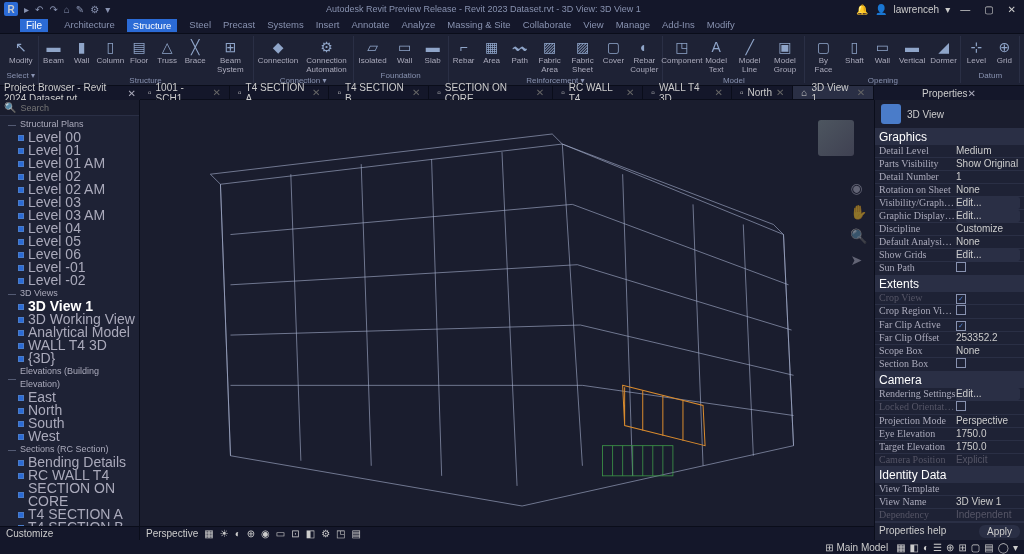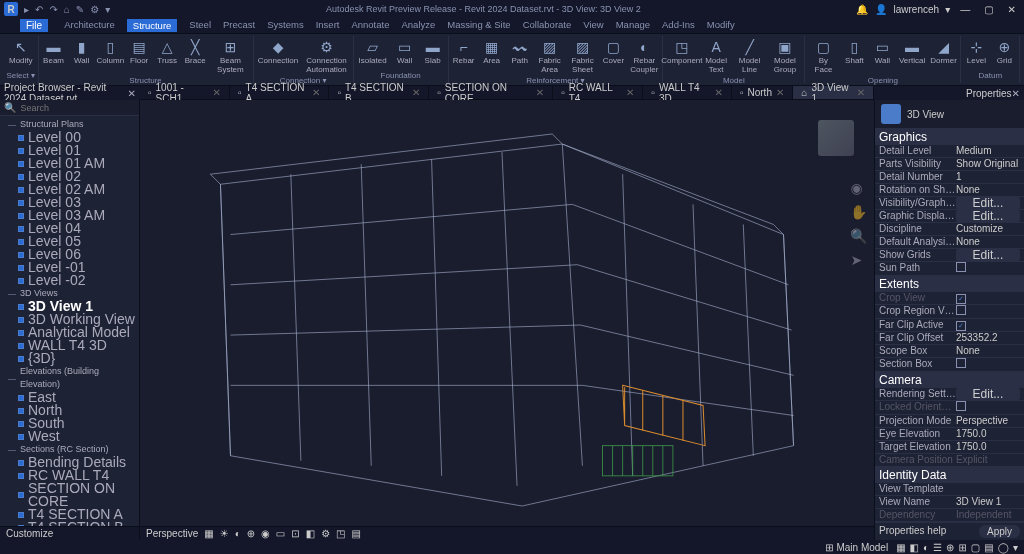--- a/index.html
+++ b/index.html
@@ -21,21 +21,21 @@
 .ribbon-group .group-label { font-size:8px; color:#8892b0; height:12px; }
 .ribbon-tool { display:flex; flex-direction:column; align-items:center; justify-content:flex-start; padding:2px 3px; cursor:pointer; min-width:26px; }
 .ribbon-tool .ico { font-size:14px; color:#8fa5c9; height:18px; display:flex; align-items:center; }
 .ribbon-tool .lbl { font-size:8px; color:#aab; line-height:9px; text-align:center; max-width:44px; }
 .tabstrip { height:14px; background:#14172a; display:flex; align-items:center; border-bottom:1px solid #0a0d1a; }
 .tabstrip .vtab { padding:0 8px; font-size:9px; color:#8892b0; display:flex; align-items:center; gap:4px; cursor:pointer; border-right:1px solid #0a0d1a; height:100%; }
 .tabstrip .vtab.active { background:#2a2f45; color:#fff; }
 .tabstrip .vtab .x { color:#666; }
 .main { display:flex; height:440px; }
 .project-browser { width:140px; background:#1e2235; border-right:1px solid #0a0d1a; display:flex; flex-direction:column; }
-.panel-header { height:14px; background:#14172a; display:flex; align-items:center; justify-content:flex-end; padding:0 4px; font-size:9px; color:#aab; }
+.panel-header { height:14px; background:#14172a; display:flex; align-items:center; justify-content:center; padding:0 4px; font-size:9px; color:#aab; }
 .panel-header .x { cursor:pointer; color:#aab; }
 .search-row { height:16px; display:flex; align-items:center; padding:0 4px; background:#1a1d2e; border-bottom:1px solid #2a2f45; }
 .search-row input { flex:1; background:transparent; border:none; color:#8892b0; font-size:9px; outline:none; }
 .search-row .ico { color:#8892b0; margin-right:4px; }
 .tree { flex:1; overflow:auto; padding:2px 0; }
 .tree-group { padding-left:8px; font-size:9px; color:#aab; cursor:pointer; line-height:13px; display:flex; align-items:center; gap:2px; }
 .tree-group::before { content:"—"; color:#8892b0; font-size:8px; margin-right:2px; }
 .tree-item { padding-left:18px; font-size:14px; color:#aab; cursor:pointer; line-height:13px; display:flex; align-items:center; gap:4px; }
 .tree-item.bold { font-weight:bold; color:#fff; }
 .tree-item .sq { width:6px; height:6px; border:1px solid #4a7cc9; background:#2b6bd6; flex-shrink:0; }
@@ -43,23 +43,23 @@
 .viewport svg { width:100%; height:100%; }
 .view-cube { position:absolute; top:20px; right:20px; width:36px; height:36px; background:linear-gradient(135deg,#9aa,#778); border-radius:3px; opacity:0.4; cursor:pointer; }
 .nav-bar { position:absolute; right:6px; top:80px; display:flex; flex-direction:column; gap:8px; opacity:0.5; }
 .nav-bar span { font-size:14px; color:#aab; cursor:pointer; }
 .properties { width:150px; background:#1e2235; border-left:1px solid #0a0d1a; display:flex; flex-direction:column; font-size:9px; }
 .prop-head { display:flex; align-items:center; gap:6px; padding:4px 6px; background:#1a1d2e; border-bottom:1px solid #2a2f45; }
 .prop-head .ico3d { width:20px; height:20px; background:#4a7cc9; border-radius:3px; }
 .prop-selector { padding:2px 4px; background:#14172a; display:flex; justify-content:space-between; border-bottom:1px solid #2a2f45; cursor:pointer; }
 .prop-section { padding:1px 4px; background:#2a2f45; color:#fff; font-size:12px; }
 .prop-row { display:flex; padding:0 4px; line-height:12px; border-bottom:1px solid #2a2f45; font-size:8.5px; }
-.prop-row .pk { flex:1.2; color:#aab; overflow:hidden; text-overflow:ellipsis; white-space:nowrap; }
+.prop-row .pk { flex:1.2; color:#aab; overflow:hidden; text-overflow:ellipsis; white-space:nowrap;font-family:Liberation Serif, serif; }
 .prop-row .pv { flex:1; color:#ccc; overflow:hidden; text-overflow:ellipsis; white-space:nowrap; }
-.prop-row .pv.btn { background:#2a2f45; text-align:center; cursor:pointer; border-radius:2px; font-size:12px; }
+.prop-row .pv.btn { background:#2a2f45; cursor:pointer; border-radius:2px; font-size:10px; }
 .prop-row .pv.chk::before { content:""; display:inline-block; width:8px; height:8px; border:1px solid #8892b0; }
 .prop-row .pv.chkon::before { content:"✓"; display:inline-block; width:8px; height:8px; border:1px solid #8892b0; font-size:7px; text-align:center; line-height:8px; color:#4a7cc9; }
 .prop-row.dim .pk,.prop-row.dim .pv { color:#556; }
 .prop-footer { padding:2px 4px; display:flex; justify-content:space-between; color:#4a7cc9; border-top:1px solid #2a2f45; }
 .statusbar { height:14px; background:#14172a; display:flex; align-items:center; padding:0 6px; gap:8px; font-size:9px; color:#8892b0; position:absolute; bottom:0; width:100%; }
 .viewbar { height:14px; background:#14172a; display:flex; align-items:center; padding:0 6px; gap:6px; font-size:9px; color:#8892b0; border-top:1px solid #0a0d1a; }
 .viewbar .vb-item { cursor:pointer; }
 .right-icons { display:flex; gap:4px; margin-left:auto; }
 .apply-btn { background:#2a2f45; padding:1px 8px; cursor:pointer; border-radius:6px; }
 </style>
@@ -70,21 +70,21 @@
   <div class="logo">R</div>
   <div class="qat-icons" id="qat">
       <span>▸</span>
       <span>↶</span>
       <span>↷</span>
       <span>⌂</span>
       <span>✎</span>
       <span>⚙</span>
       <span>▾</span>
     </div>
-  <div class="title-center">Autodesk Revit Preview Release - Revit 2024 Dataset.rvt - 3D View: 3D View 2</div>
+  <div class="title-center">Autodesk Revit Preview Release - Revit 2023 Dataset.rvt - 3D View: 3D View 1</div>
   <div class="title-right">
     <span>🔔</span>
     <span>👤</span>
     <span>lawrenceh</span>
     <span>▾</span>
     <span class="win">—</span>
     <span class="win">▢</span>
     <span class="win">✕</span>
   </div>
 </div>

